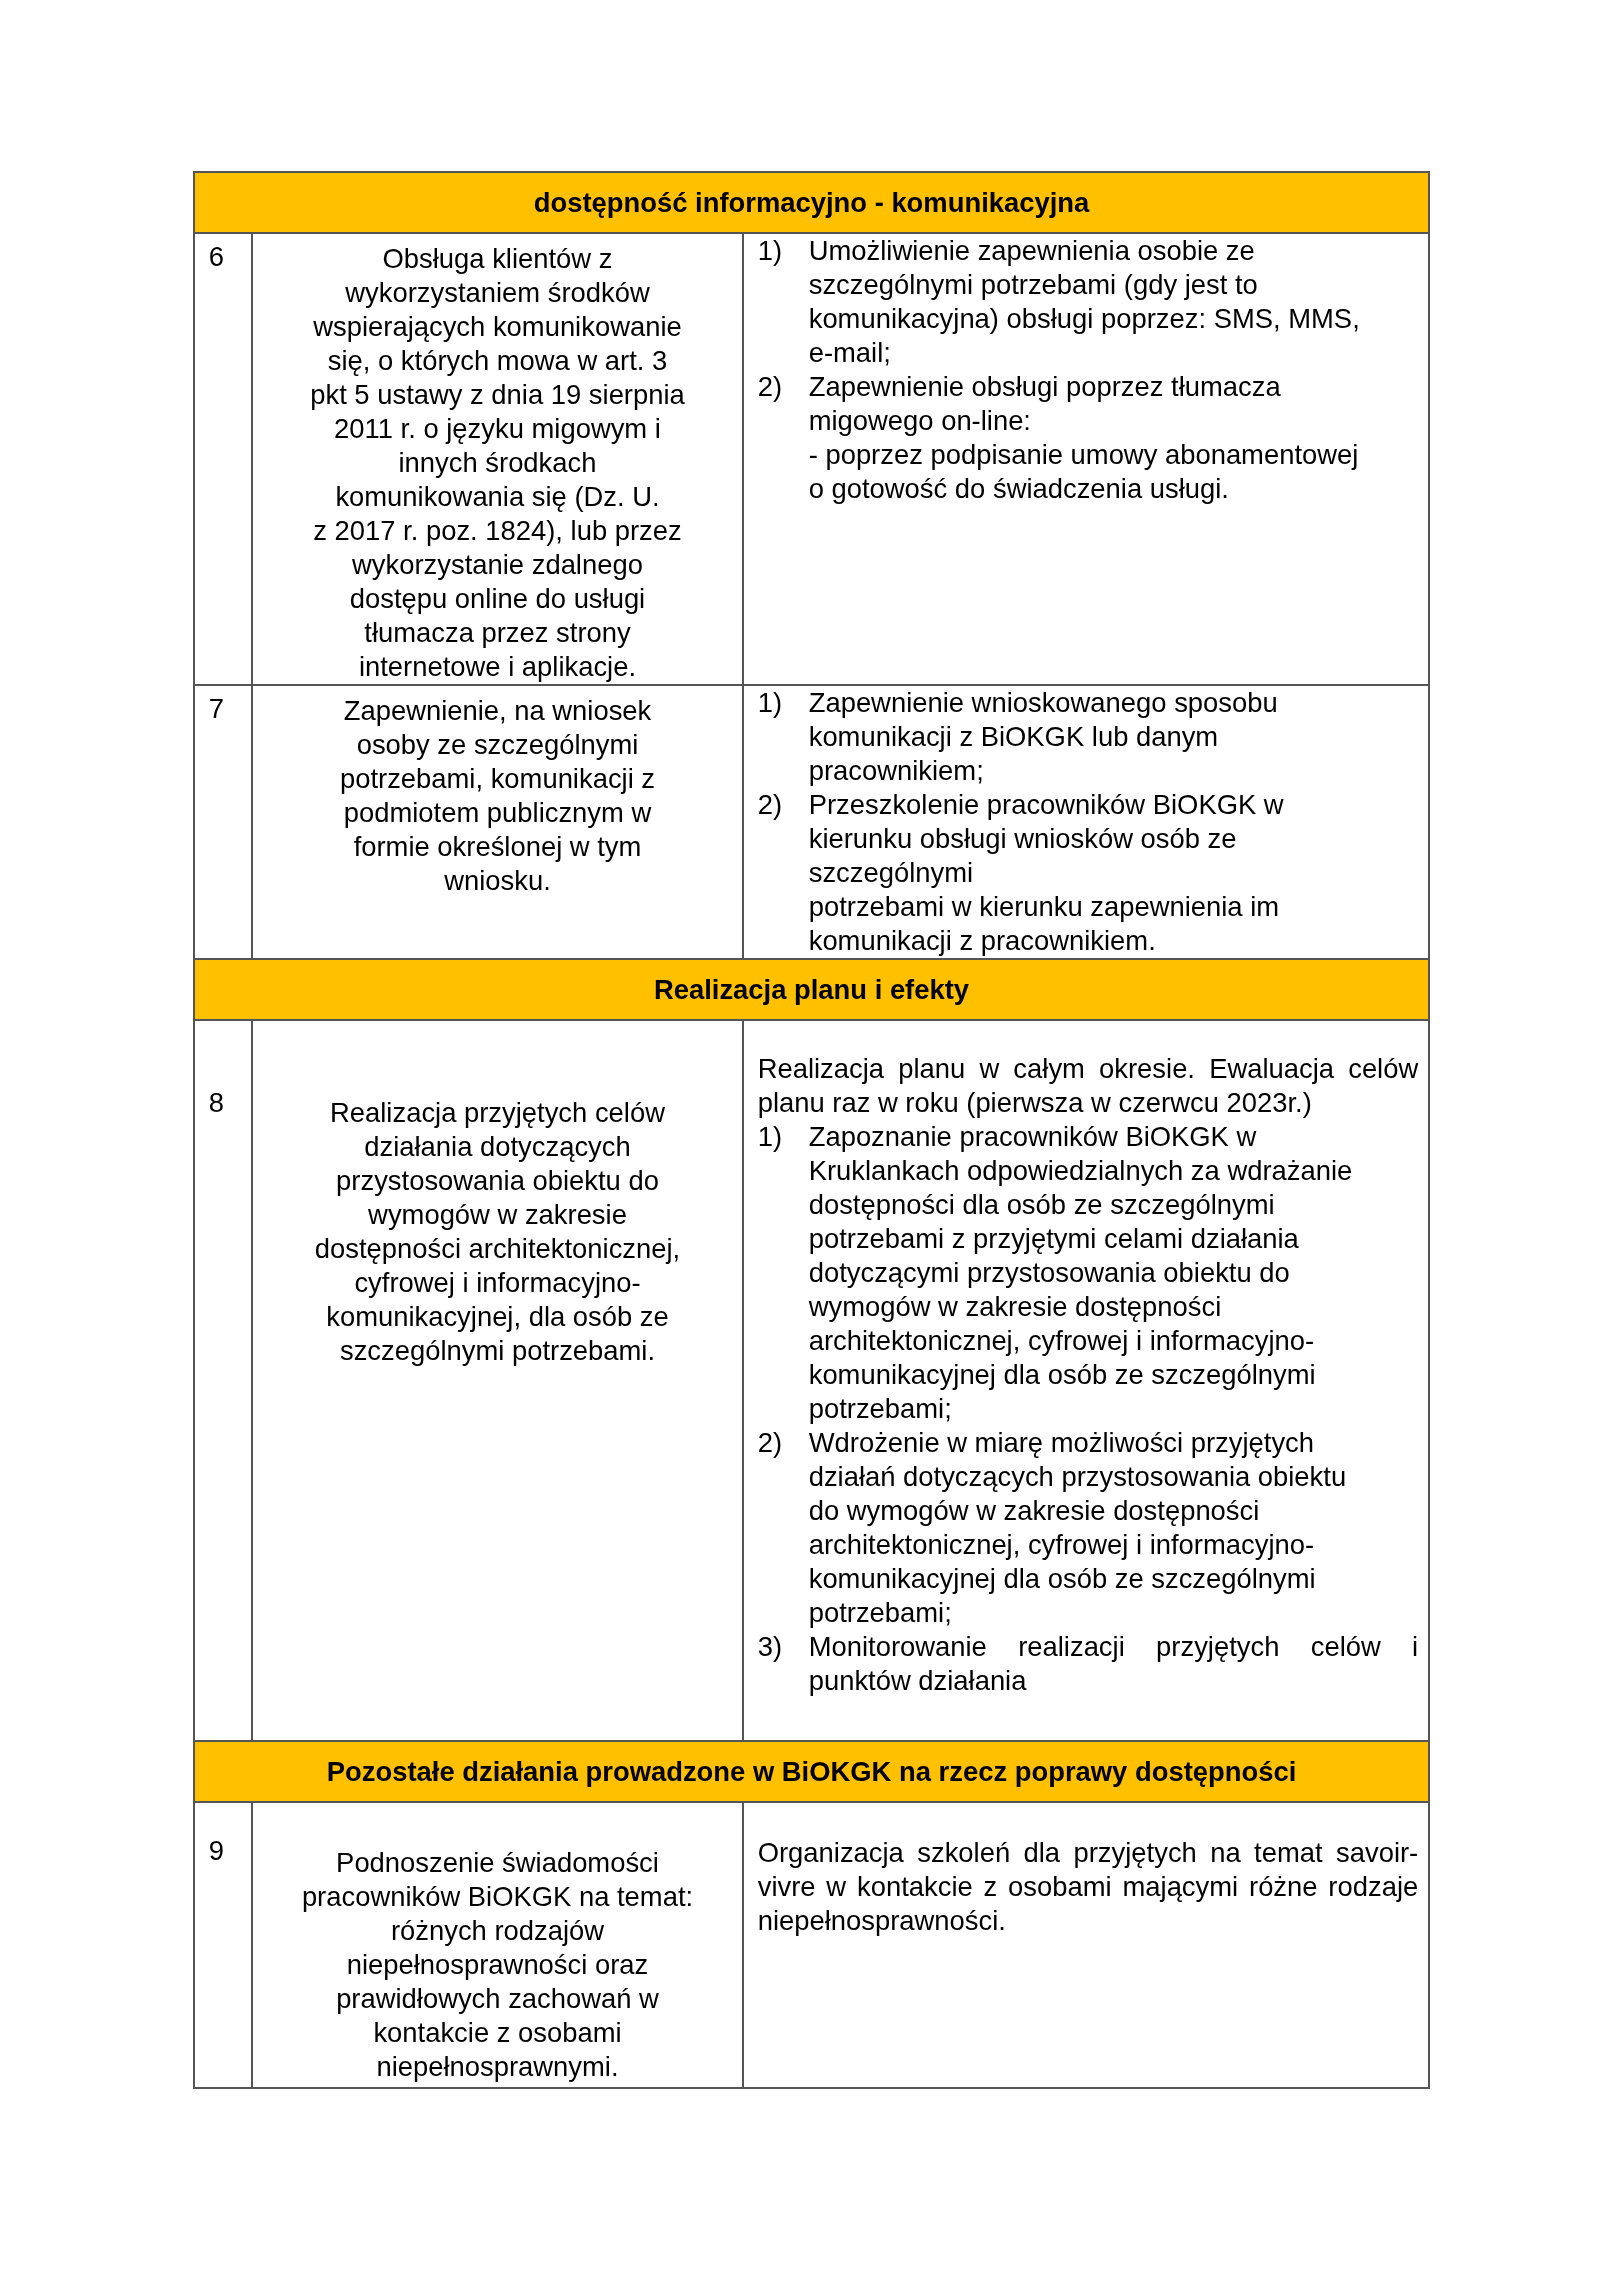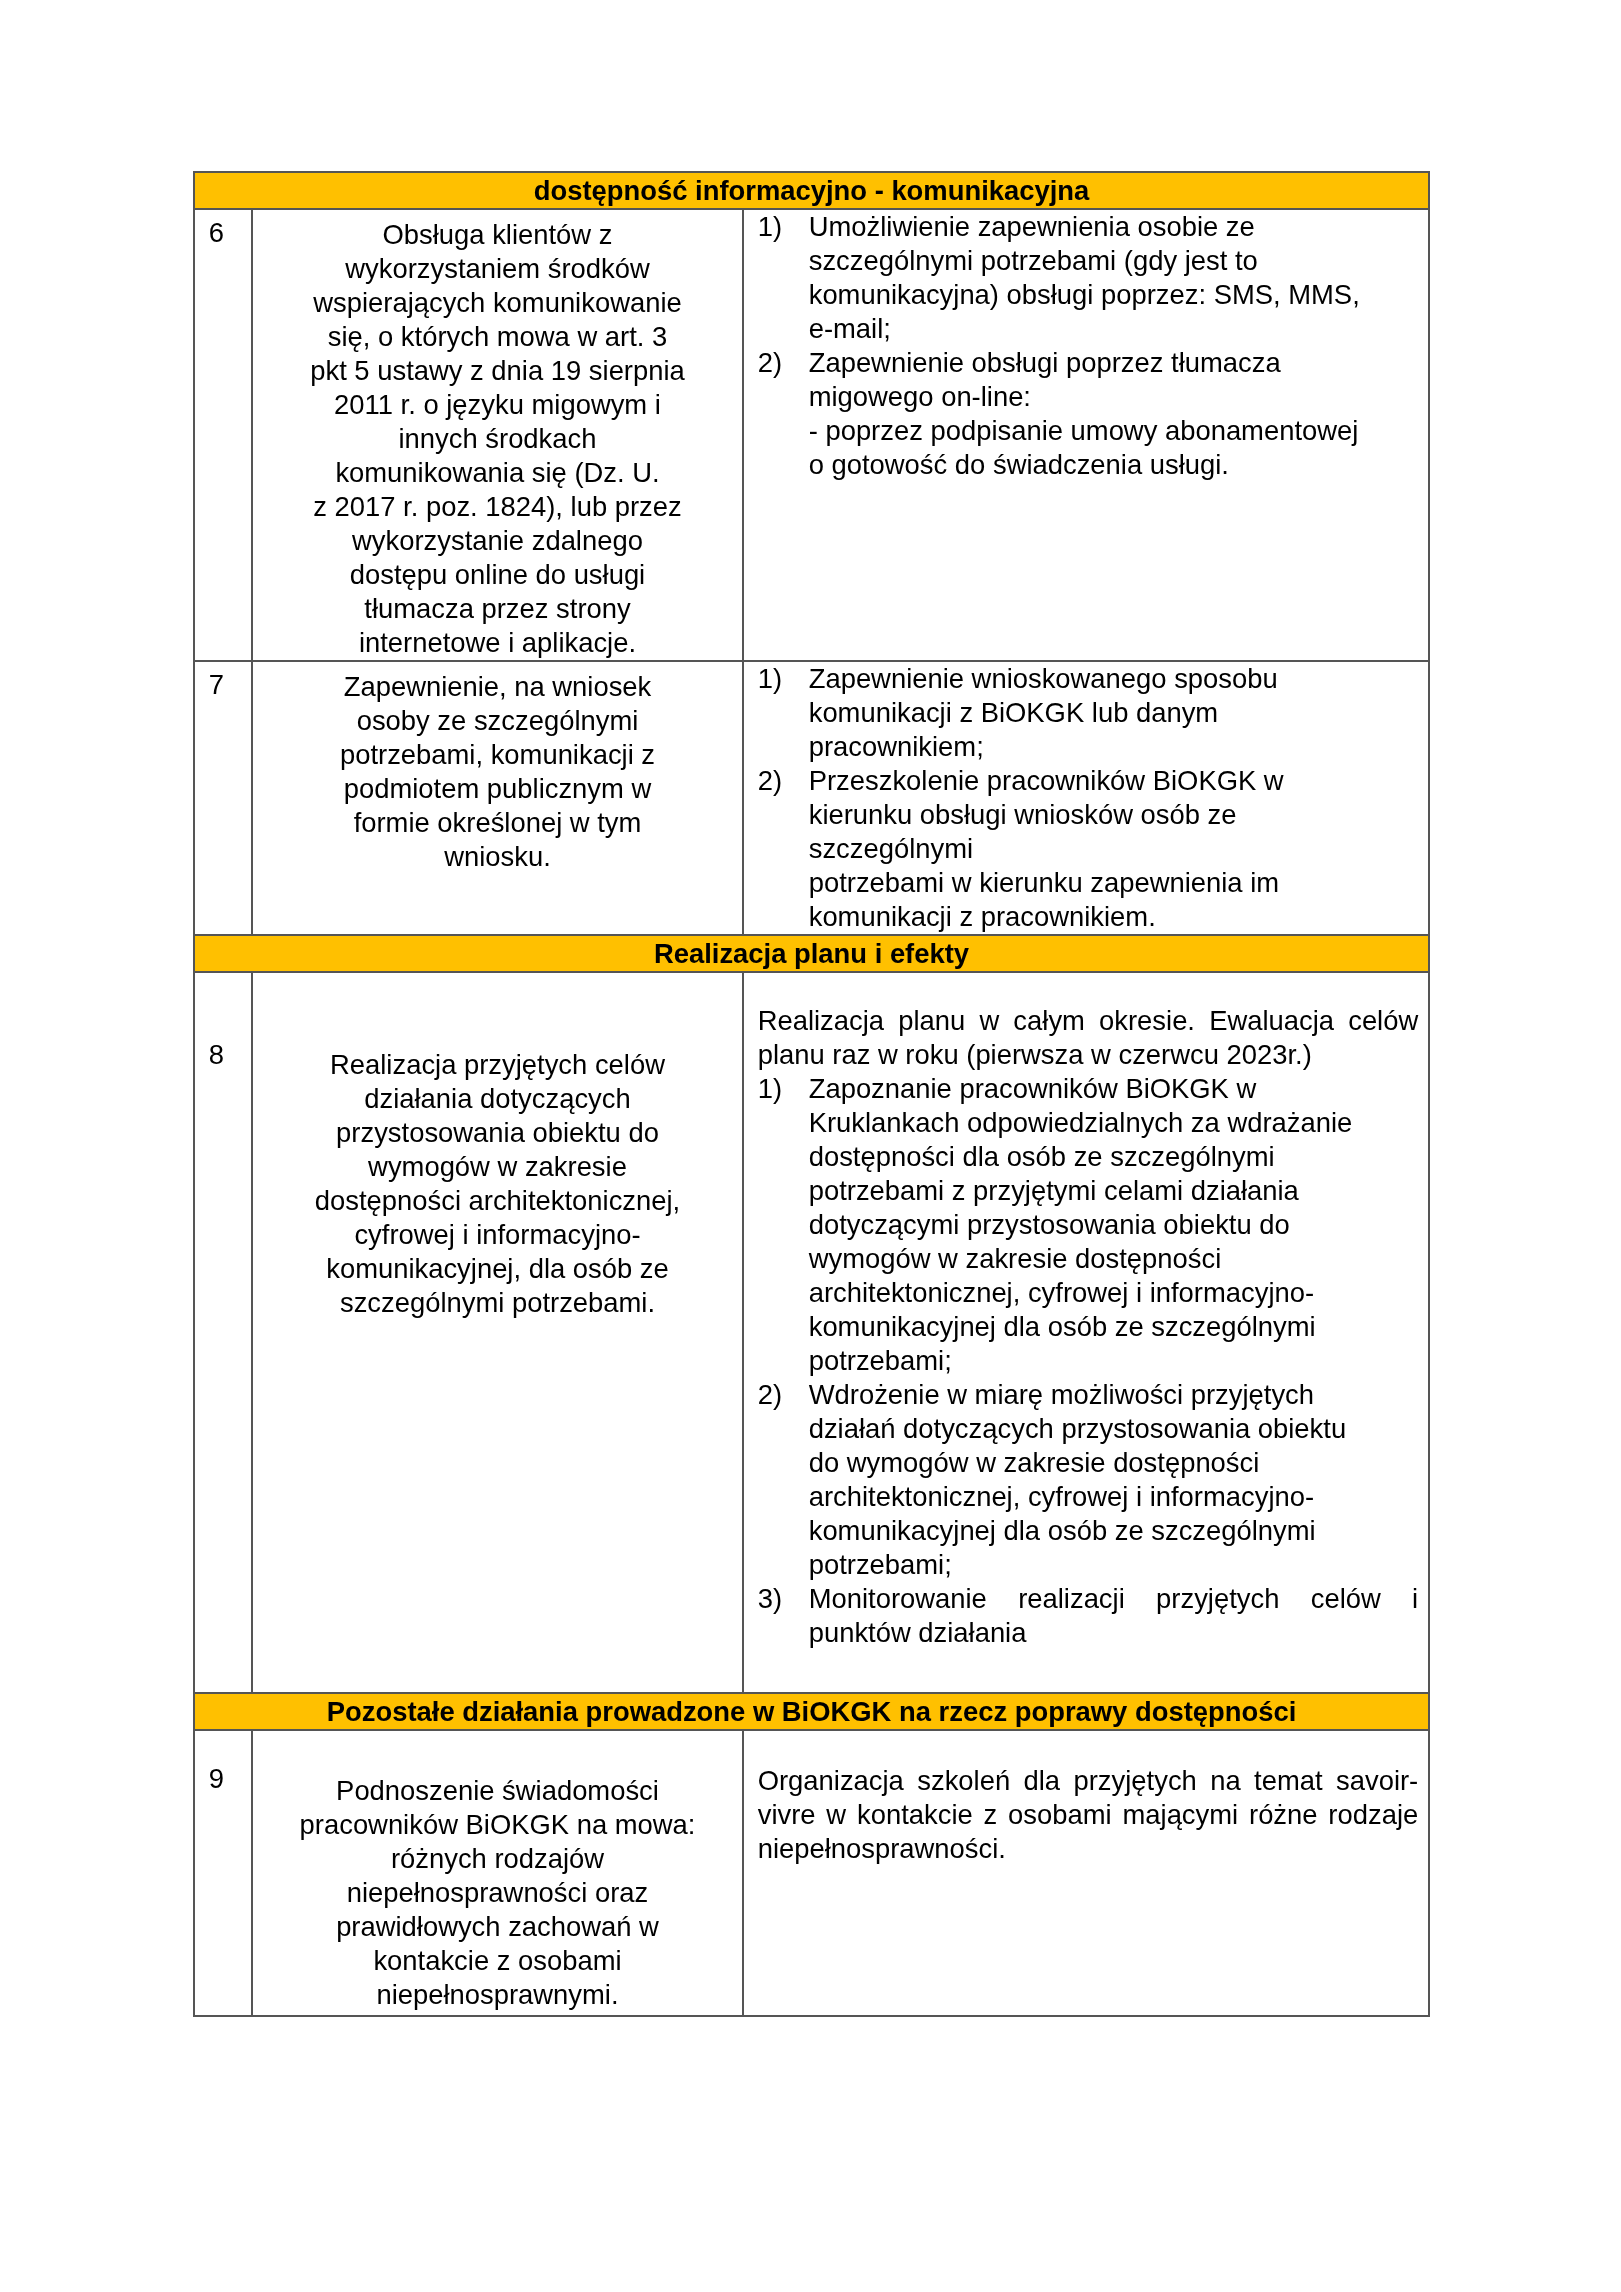--- a/index.html
+++ b/index.html
@@ -1,19 +1,19 @@
 <!DOCTYPE html>
 <html><head>
 <meta charset="utf-8">
 <style>
   html, body { margin: 0; padding: 0; background: #ffffff; }
   body { width: 1621px; height: 2293px; position: relative; font-family: "Liberation Sans", sans-serif; color: #000; }
   .page { position: absolute; left: 193px; top: 171px; width: 1235px; }
   table { border-collapse: collapse; width: 1235px; table-layout: fixed; }
-  td { border: 2px solid #555; vertical-align: top; font-size: 27.4px; line-height: 34px; padding: 0; }
+  td { border: 2px solid #555; vertical-align: top; font-size: 27.4px; line-height: 34px; padding: 12px; }
   col.c-num { width: 58px; }
   col.c-desc { width: 491px; }
   col.c-act { width: 686px; }
   .section td { background: #ffc000; text-align: center; font-weight: bold; height: 35px; line-height: 35px; font-size: 27.4px; }
   .num { padding: 5.9px 0 0 13.7px; }
   .desc { padding: 5.9px 13.7px 0 13.7px; }
   .act { padding: 0 9.8px 0 13.7px; }
   .justify { text-align: justify; }
   ol { list-style: none; margin: 0; padding: 0; }
   ol li { position: relative; padding-left: 51px; }
@@ -120,21 +120,21 @@
           </ol>
         </td>
       </tr>
 
       <tr class="section">
         <td colspan="3">Pozostałe działania prowadzone w BiOKGK na rzecz poprawy dostępności</td>
       </tr>
       <tr style="height:286px">
         <td class="num" style="padding-top:31px">9</td>
         <td class="desc pre-line" style="padding-top:43px">Podnoszenie świadomości
-pracowników BiOKGK na mowa:
+pracowników BiOKGK na temat:
 różnych rodzajów
 niepełnosprawności oraz
 prawidłowych zachowań w
 kontakcie z osobami
 niepełnosprawnymi.</td>
         <td class="act" style="padding-top:33px">
           <div class="justify">Organizacja szkoleń dla przyjętych na temat savoir- vivre w kontakcie z osobami mającymi różne rodzaje niepełnosprawności.</div>
         </td>
       </tr>
     </tbody>

